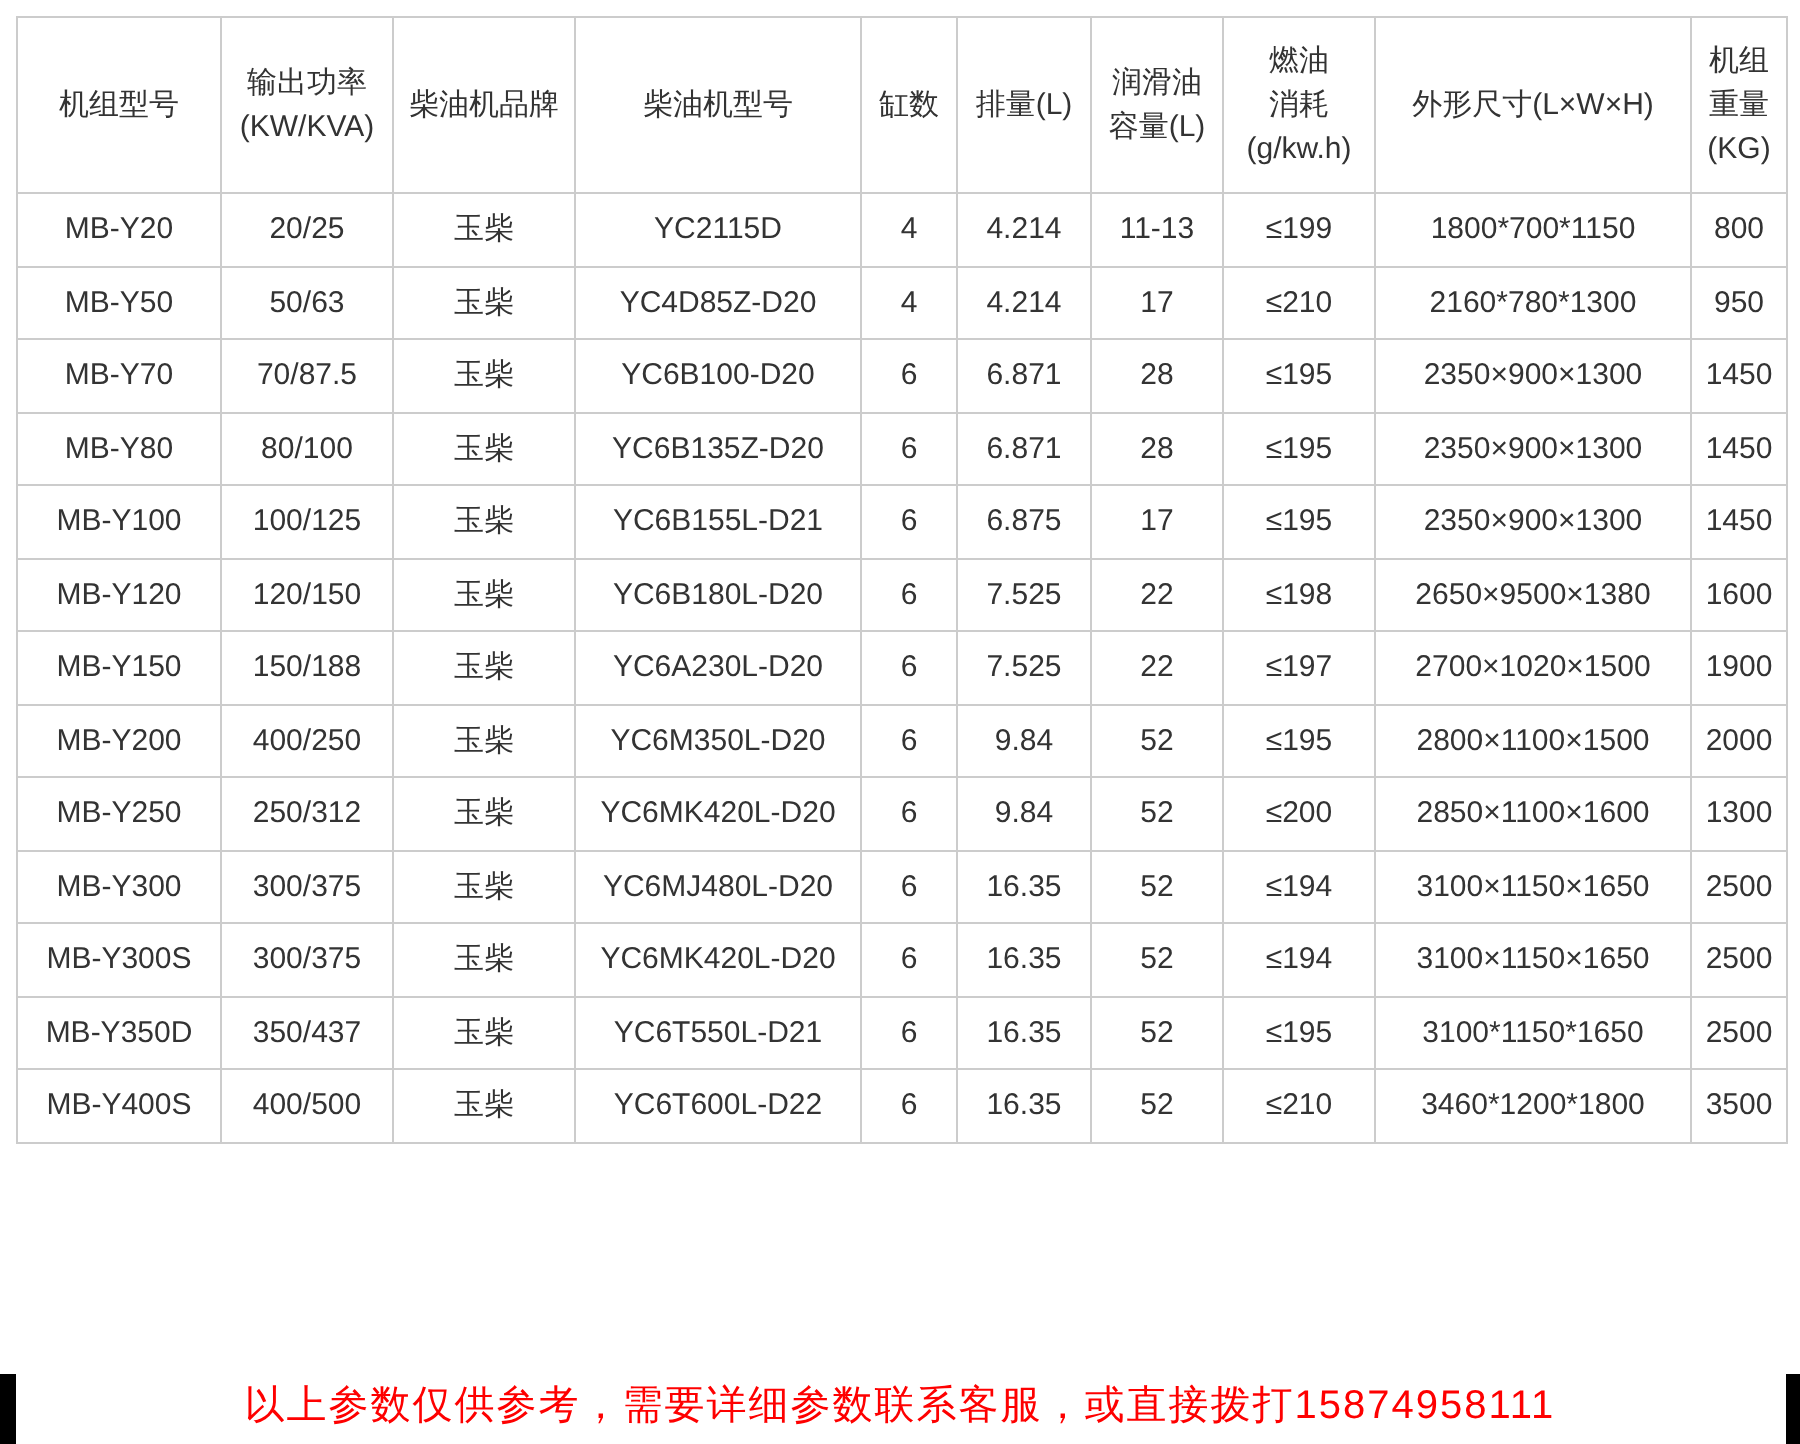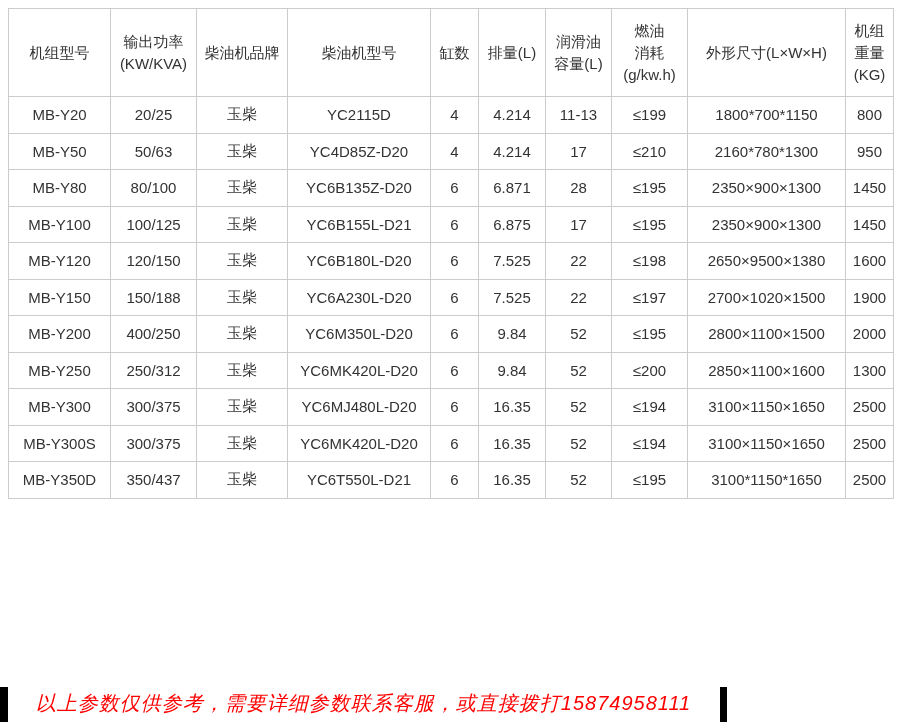--- a/index.html
+++ b/index.html
@@ -39,27 +39,26 @@
     font-weight: normal;
     line-height: 22px;
   }
   table.spec-table tbody tr {
     height: 36.5px;
   }
   .footer-bar {
     position: absolute;
     left: 0;
     top: 685px;
-    width: 727px;
+    width: 900px;
     height: 37px;
     background: #ffffff;
     display: flex;
     align-items: center;
     justify-content: center;
-    font-style: italic;
   }
   .footer-notice {
     color: #fe0000;
     font-size: 20px;
     letter-spacing: 1px;
     line-height: 37px;
   }
   .edge-block-left {
     position: absolute;
     left: 0;
@@ -134,20 +133,32 @@
           <td>玉柴</td>
           <td>YC4D85Z-D20</td>
           <td>4</td>
           <td>4.214</td>
           <td>17</td>
           <td>≤210</td>
           <td>2160*780*1300</td>
           <td>950</td>
         </tr>
         <tr>
+          <td>MB-Y70</td>
+          <td>70/87.5</td>
+          <td>玉柴</td>
+          <td>YC6B100-D20</td>
+          <td>6</td>
+          <td>6.871</td>
+          <td>28</td>
+          <td>≤195</td>
+          <td>2350×900×1300</td>
+          <td>1450</td>
+        </tr>
+        <tr>
           <td>MB-Y80</td>
           <td>80/100</td>
           <td>玉柴</td>
           <td>YC6B135Z-D20</td>
           <td>6</td>
           <td>6.871</td>
           <td>28</td>
           <td>≤195</td>
           <td>2350×900×1300</td>
           <td>1450</td>
@@ -241,20 +252,32 @@
           <td>350/437</td>
           <td>玉柴</td>
           <td>YC6T550L-D21</td>
           <td>6</td>
           <td>16.35</td>
           <td>52</td>
           <td>≤195</td>
           <td>3100*1150*1650</td>
           <td>2500</td>
         </tr>
+        <tr>
+          <td>MB-Y400S</td>
+          <td>400/500</td>
+          <td>玉柴</td>
+          <td>YC6T600L-D22</td>
+          <td>6</td>
+          <td>16.35</td>
+          <td>52</td>
+          <td>≤210</td>
+          <td>3460*1200*1800</td>
+          <td>3500</td>
+        </tr>
       </tbody>
   </table>
 
   <div class="footer-bar">
     <span class="edge-block-left"></span>
     <span class="footer-notice">以上参数仅供参考，需要详细参数联系客服，或直接拨打15874958111</span>
     <span class="edge-block-right"></span>
   </div>
 
 </div>

